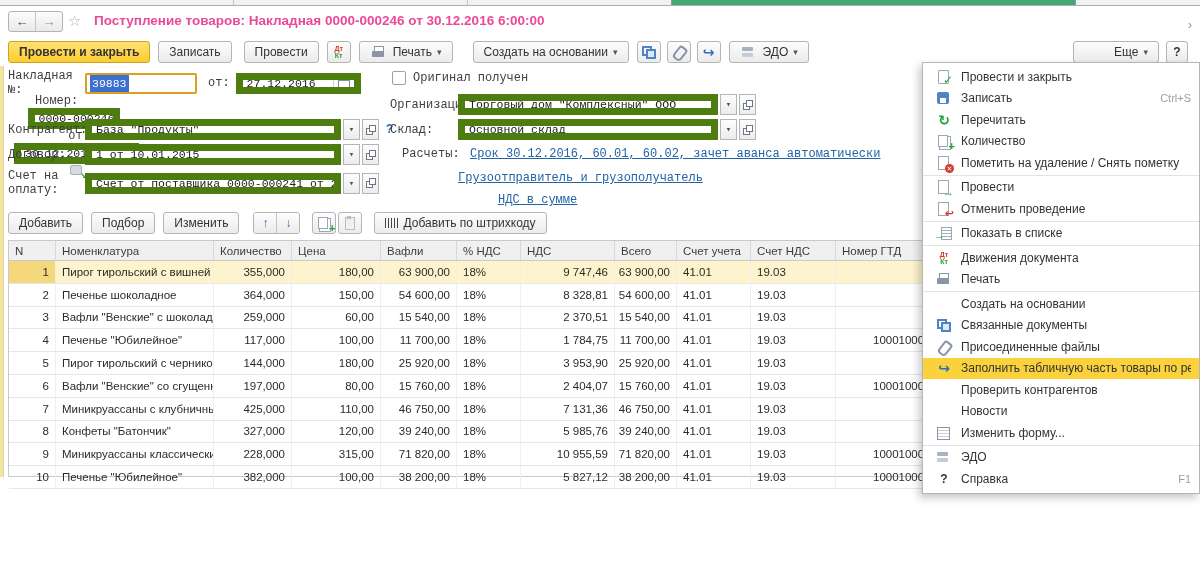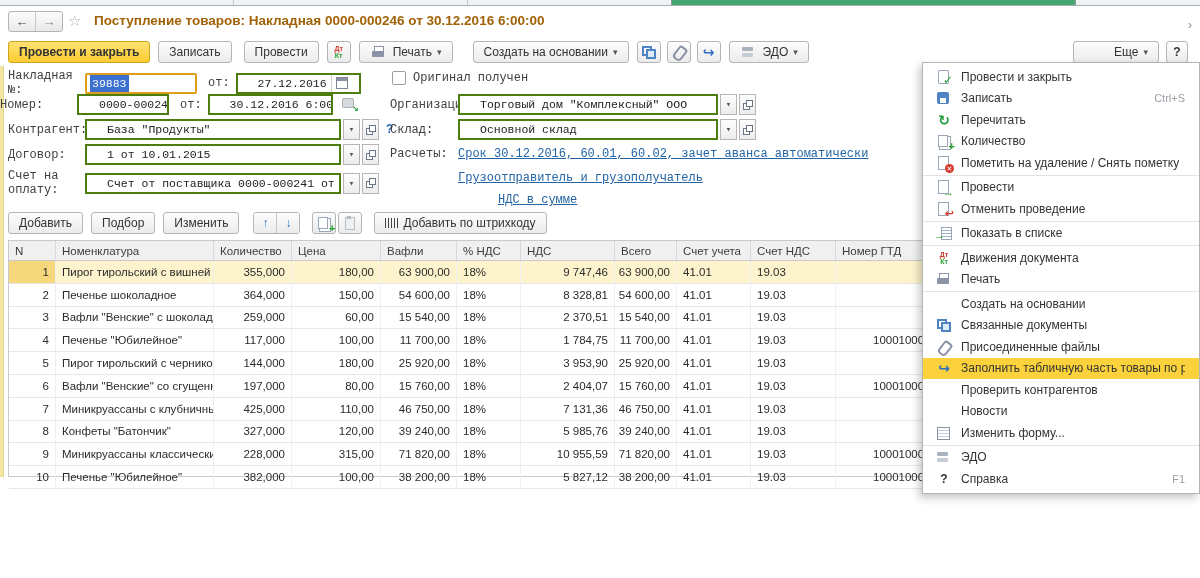--- a/index.html
+++ b/index.html
@@ -9,43 +9,43 @@
   
   #tabstrip{position:absolute;left:0;top:0;width:1200px;height:5px;background:#f0f1f2;border-bottom:1px solid #a9afb6;}
   .tsep{position:absolute;top:0;width:1px;height:5px;background:#c3c7cc;}
   #tab-green{position:absolute;left:671px;top:0;width:405px;height:5px;background:#45a871;border-left:1px solid #8f969e;border-right:1px solid #8f969e;box-sizing:border-box;}
 
   
   #navgrp{position:absolute;left:8px;top:11px;display:flex;border:1px solid #b3b3b3;border-radius:3px;overflow:hidden;background:linear-gradient(#fcfcfc,#e9e9e9);}
   .navbtn{width:26px;height:19px;display:flex;align-items:center;justify-content:center;font-size:13px;color:#444;}
   .navbtn+.navbtn{border-left:1px solid #c6c6c6;color:#8c8c8c;}
   #fav-star{position:absolute;left:68px;top:12px;font-size:15px;color:#aeb4bb;}
-  #page-title{position:absolute;left:94px;top:13px;font-size:13.5px;font-weight:bold;color:#a16207;white-space:nowrap;}
+  #page-title{position:absolute;left:94px;top:13px;font-size:13.5px;font-weight:bold;color:#ec4899;white-space:nowrap;}
   #collapse-chevron{position:absolute;left:1188px;top:18px;color:#8b939c;font-size:12px;}
 
   
   .btn{height:22px;box-sizing:border-box;display:inline-flex;align-items:center;gap:5px;padding:0 10px;
     border:1px solid #b5b5b5;border-radius:3px;background:linear-gradient(#fdfdfd,#ebebeb);font-size:12px;color:#333;white-space:nowrap;}
   .btn.warn{background:linear-gradient(#ffe173,#fccd30);border-color:#c9a61f;font-weight:bold;}
   .ibtn{width:24px;padding:0;justify-content:center;}
   .caret{font-size:9px;color:#555;}
 
   #toolbar{position:absolute;left:8px;top:41px;width:1188px;display:flex;align-items:center;}
   .g8{margin-left:8px;} .g12{margin-left:12px;} .g20{margin-left:20px;} .g6{margin-left:6px;}
   #more-button{position:absolute;right:37px;top:0;padding-left:40px;}
   #help-button{position:absolute;right:8px;top:0;width:22px;padding:0;justify-content:center;font-weight:bold;}
 
   
   #left-stripe{position:absolute;left:0;top:66px;width:3px;height:411px;background:#f2e5a4;border-right:1px solid #e3d28c;}
   .frow{position:absolute;display:flex;align-items:center;font-size:12px;font-family:Liberation Mono, monospace;}
   .lbl{color:#3f3f3f;}
   .lblw{width:77px;flex:none;}
   .lblw2{width:68px;flex:none;}
-  .field{height:21px;box-sizing:border-box;border:2px solid #4d7c0f;background:#fff;display:flex;align-items:center;
-    padding:0 20px;font-size:11.5px;color:#222;overflow:hidden;white-space:nowrap;}
+  .field{height:21px;box-sizing:border-box;border:7px solid #4d7c0f;background:#fff;display:flex;align-items:center;
+    padding:0 4px;font-size:11.5px;color:#222;overflow:hidden;white-space:nowrap;}
   .field.focus{border:2px solid #dd9f1b;border-radius:2px;padding:0 3px;}
   .seltext{background:#3b6fd0;color:#fff;padding:16px 2px;}
   .dtext{flex:1;}
   .calbtn{flex:none;margin-left:4px;padding-left:4px;border-left:1px solid #d0d0d0;height:100%;display:flex;align-items:center;}
   .fbtn{width:17px;height:21px;box-sizing:border-box;border:1px solid #b5b5b5;background:linear-gradient(#fdfdfd,#ececec);
     display:inline-flex;align-items:center;justify-content:center;font-size:9px;color:#555;margin-left:2px;flex:none;}
   .qmark{color:#2a66b8;font-weight:bold;margin-left:7px;font-size:12px;}
   .checkbox{width:12px;height:12px;border:1px solid #9aa0a6;border-radius:2px;background:#fff;margin-right:7px;flex:none;}
   .link{color:#2264a5;text-decoration:underline;font-size:12px;white-space:nowrap;}
 
@@ -67,21 +67,21 @@
   .tr.current .td{background:#fdf3cd;}
   .tr.current .c0{background:#f6d87c;}
 
   
   #context-menu{position:absolute;left:922px;top:62px;width:278px;box-sizing:border-box;background:#fff;
     border:1px solid #b5b5b5;box-shadow:-3px 4px 8px rgba(0,0,0,.22);padding:3px 0;z-index:10;}
   .menu-item{height:21.5px;display:flex;align-items:center;font-size:12px;color:#333;white-space:nowrap;}
   .menu-item.hl{background:#fbd23b;}
   .menu-sep{height:1px;background:#e3e3e3;margin:1px 0;}
   .ml{overflow:hidden;}
-  .ms{margin-left:auto;padding-right:14px;color:#9aa0a6;font-size:11px;}
+  .ms{margin-left:auto;padding-right:8px;color:#9aa0a6;font-size:11px;}
 
   
   .mi{position:relative;width:18px;height:16px;flex:none;display:inline-flex;align-items:center;justify-content:center;font-size:12px;margin:0 8px 0 12px;}
   .mi.tb{margin:0;}
   .ic-post-and-close-icon::before{content:"";position:absolute;left:3px;top:1px;width:9px;height:12px;background:#fff;border:1px solid #9aa7b8;border-radius:1px;}
   .ic-post-and-close-icon::after{content:"✓";position:absolute;right:0;bottom:-2px;color:#27a02c;font-weight:bold;font-size:12px;}
   .ic-save-icon::before{content:"";position:absolute;left:2px;top:2px;width:12px;height:12px;background:#4f83c4;border-radius:2px;}
   .ic-save-icon::after{content:"";position:absolute;left:5px;top:8px;width:6px;height:5px;background:#fff;}
   .ic-refresh-icon::after{content:"↻";color:#1f9d3a;font-weight:bold;font-size:14px;}
   .ic-copy-icon::before{content:"";position:absolute;left:3px;top:2px;width:8px;height:10px;background:#fff;border:1px solid #9aa7b8;box-shadow:2px 2px 0 #fff,2px 2px 0 1px #9aa7b8;}
@@ -184,21 +184,21 @@
       </div>
     <span class="lbl" style="margin-left:11px">от:</span>
     <div class="field" style="width:125px;margin-left:6px">
       <span class="dtext">27.12.2016</span>
       <span class="calbtn">
           <span class="ic-calendar"></span>
         </span>
     </div>
   </div>
 
-  <div class="frow" style="left:0;top:94px;">
+  <div class="frow" style="left:8px;top:94px;flex-direction:column;">
     <span class="lbl lblw">Номер:</span>
     <div class="field" style="width:92px">0000-000246</div>
     <span class="lbl" style="margin-left:11px">от:</span>
     <div class="field" style="width:125px;margin-left:6px">
       <span class="dtext">30.12.2016 6:00:00</span>
       <span class="calbtn">
           <span class="ic-calendar"></span>
         </span>
     </div>
     <span class="ic-filldate" style="margin-left:8px"></span>
@@ -248,21 +248,21 @@
 
   <div class="frow" style="left:390px;top:119px;">
     <span class="lbl lblw2">Склад:</span>
     <div class="field" style="width:260px">Основной склад</div>
     <span class="fbtn">▾</span>
     <span class="fbtn">
         <span class="ic-open"></span>
       </span>
   </div>
 
-  <div class="frow" style="left:390px;top:147px;">
+  <div class="frow" style="left:402px;top:147px;">
     <span class="lbl lblw2">Расчеты:</span>
     <span class="link">Срок 30.12.2016, 60.01, 60.02, зачет аванса автоматически</span>
   </div>
   <div class="frow" style="left:458px;top:171px;">
     <span class="link">Грузоотправитель и грузополучатель</span>
   </div>
   <div class="frow" style="left:458px;top:193px;margin-left:40px;">
     <span class="link">НДС в сумме</span>
   </div>
 

